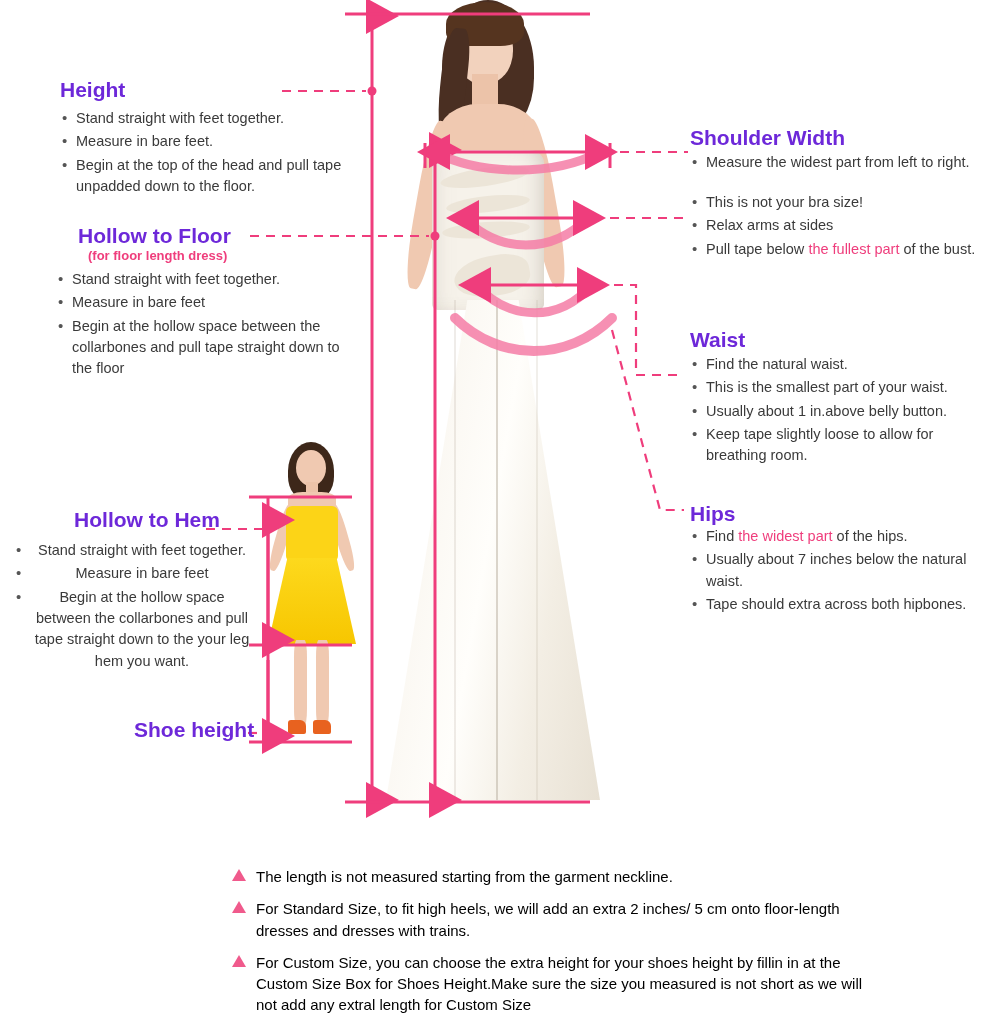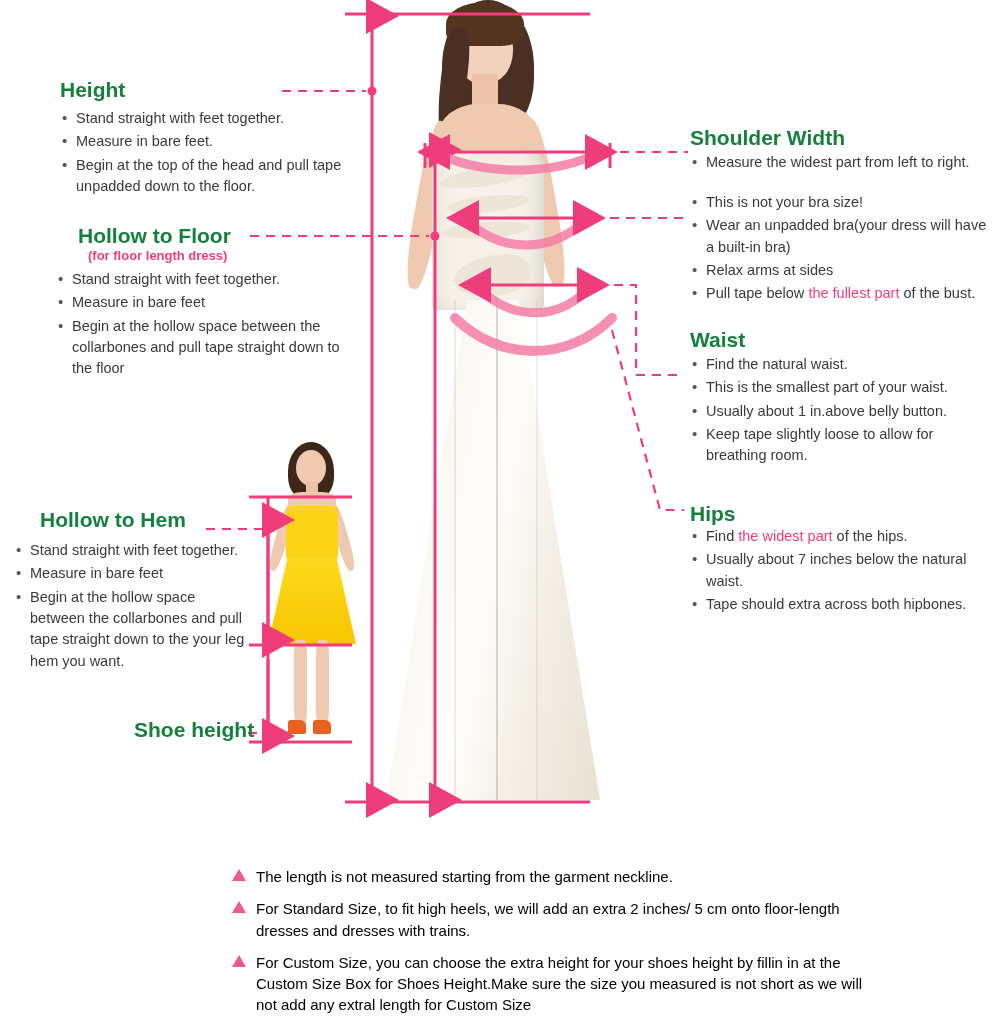--- a/index.html
+++ b/index.html
@@ -177,21 +177,21 @@
   #guides {
     position: absolute;
     left: 0; top: 0;
     width: 1000px; height: 1024px;
     pointer-events: none;
   }
 
   
   .blk { position: absolute; }
   .hdr {
-    color: #15803d;
+    color: #6d28d9;
     font-weight: bold;
     white-space: nowrap;
   }
   .hdr-lg { font-size: 21px; }
   .sub {
     color: #ef3d7c;
     font-size: 13px;
     font-weight: bold;
     white-space: nowrap;
   }
@@ -362,21 +362,21 @@
   <div class="blk" style="left:40px; top:224px; width:310px;">
     <div class="hdr hdr-lg" style="padding-left:38px;">Hollow to Floor</div>
     <div class="sub" style="padding-left:48px;">(for floor length dress)</div>
     <ul class="bul" style="padding-left:16px;">
       <li>Stand straight with feet together.</li>
       <li>Measure in bare feet</li>
       <li>Begin at the hollow space between the collarbones and pull tape straight down to the floor</li>
     </ul>
   </div>
 
-  <div class="blk" style="left:14px; top:508px; width:240px;">
+  <div class="blk" style="left:14px; top:508px; width:240px;text-align:center;">
     <div class="hdr hdr-lg" style="padding-left:26px;">Hollow to Hem</div>
     <ul class="bul" style="margin-top:8px;">
       <li>Stand straight with feet together.</li>
       <li>Measure in bare feet</li>
       <li>Begin at the hollow space between the collarbones and pull tape straight down to the your leg hem  you want.</li>
     </ul>
   </div>
 
   <div class="blk" style="left:134px; top:718px;">
     <div class="hdr hdr-lg">Shoe height</div>
@@ -385,21 +385,20 @@
   <div class="blk" style="left:690px; top:126px; width:306px;">
     <div class="hdr hdr-lg">Shoulder Width</div>
     <ul class="bul" style="margin-top:2px;">
       <li>Measure the widest part from left to right.</li>
     </ul>
   </div>
 
   <div class="blk" style="left:690px; top:190px; width:308px;">
     <ul class="bul" style="margin-top:2px;">
       <li>This is not your bra size!</li>
-      <li>Wear an unpadded bra(your dress will have a built-in bra)</li>
       <li>Relax arms at sides</li>
       <li><span>Pull tape below </span><span class="hl">the fullest part</span><span> of the bust.</span></li>
     </ul>
   </div>
 
   <div class="blk" style="left:690px; top:328px; width:300px;">
     <div class="hdr hdr-lg">Waist</div>
     <ul class="bul" style="margin-top:2px;">
       <li>Find the natural waist.</li>
       <li>This is the smallest part of your waist.</li>

